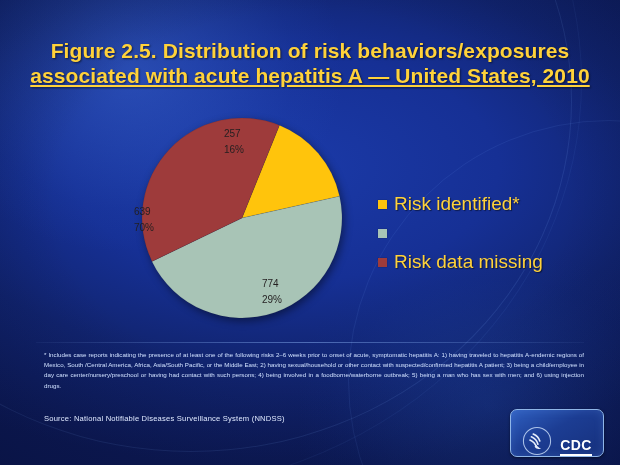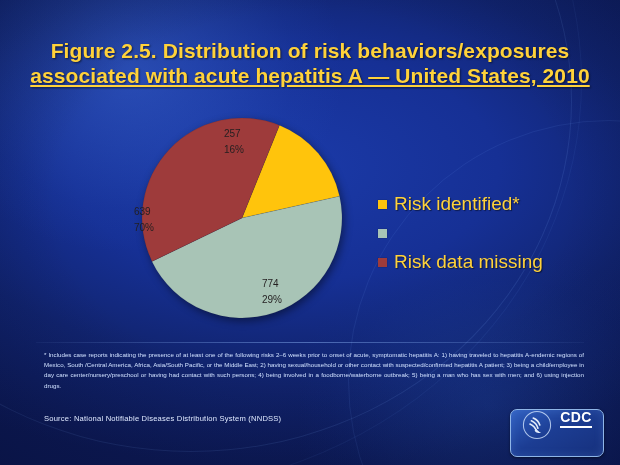--- a/index.html
+++ b/index.html
@@ -153,21 +153,21 @@
     position: absolute;
     right: 16px;
     bottom: 8px;
     width: 92px;
     height: 46px;
     border: 1px solid #8fb6e8;
     border-radius: 7px;
     background: linear-gradient(150deg, #2f5fc0 0%, #1c3d93 45%, #16307c 100%);
     box-shadow: 0 1px 3px rgba(0,0,0,0.5), inset 0 0 10px rgba(120,170,255,0.18);
     display: flex;
-    align-items: flex-start;
+    align-items: flex-end;
     justify-content: center;
     gap: 8px;
   }
   #cdc-mark { width: 30px; height: 30px; flex: 0 0 auto; opacity: 0.95; }
   #cdc-word {
     color: #ffffff;
     font-size: 14px;
     font-weight: bold;
     letter-spacing: 0.4px;
     border-bottom: 2px solid #ffffff;
@@ -228,21 +228,21 @@
     <div class="legend-row">
       <span class="legend-swatch" style="background: rgb(158, 59, 59);"></span>
       <span class="legend-label">Risk data missing</span>
     </div>
   </div>
 
   <div id="divider"></div>
 
   <div id="footnote">* Includes case reports indicating the presence of at least one of the following risks 2–6 weeks prior to onset of acute, symptomatic hepatitis A: 1)  having traveled to hepatitis A-endemic regions of Mexico, South /Central America,  Africa,  Asia/South Pacific, or the Middle East; 2) having sexual/household or other contact with suspected/confirmed hepatitis A patient;  3) being a child/employee in day care center/nursery/preschool  or having had contact with such persons; 4)  being involved in a foodborne/waterborne outbreak; 5) being a man who has sex with men; and 6) using injection drugs.</div>
 
-  <div id="source">Source: National Notifiable Diseases Distribution System  (NNDSS)</div>
+  <div id="source">Source: National Notifiable Diseases Surveillance System  (NNDSS)</div>
 
   <div id="cdc-logo">
     <svg id="cdc-mark" viewBox="0 0 64 64">
       <circle cx="32" cy="32" r="29" fill="none" stroke="#cfe2fb" stroke-width="2.2" opacity="0.85"></circle>
       <g fill="none" stroke="#eef5ff" stroke-width="3.4" stroke-linecap="round">
         <path d="M24 17 C31 20, 36 25, 38 32"></path>
         <path d="M20 23 C27 26, 32 31, 34 39"></path>
         <path d="M17 30 C24 33, 29 38, 31 46"></path>
       </g>
       <path d="M27 44 C30 48, 35 50, 41 49 C36 46, 32 43, 29 39 Z" fill="#eef5ff"></path>

